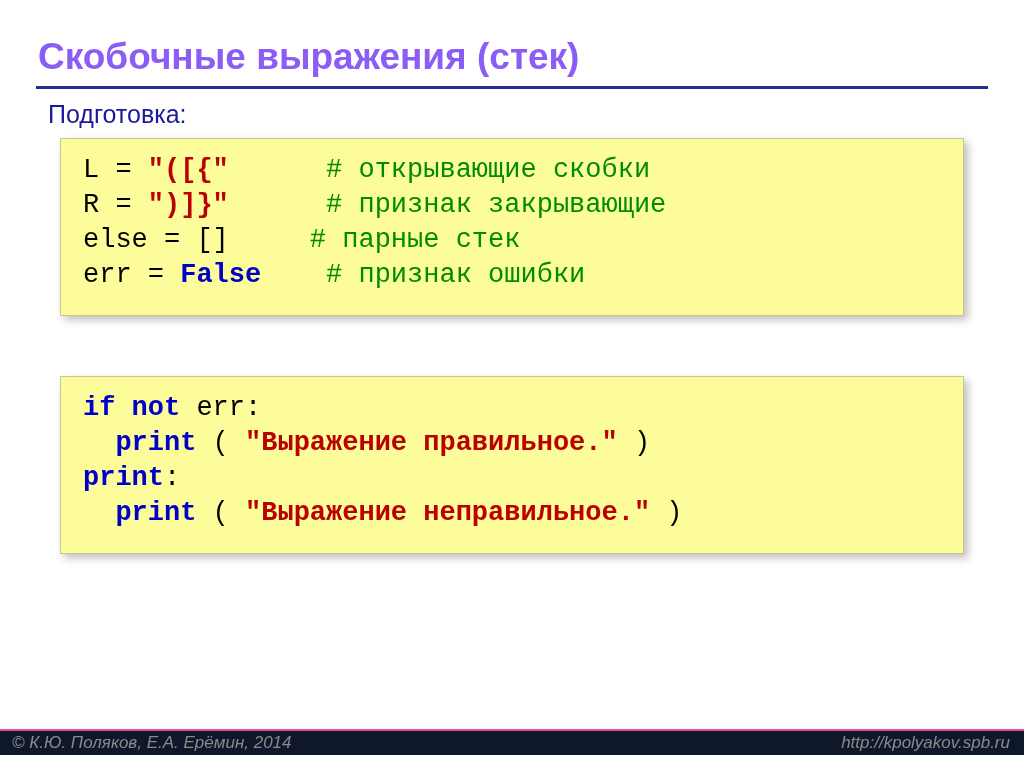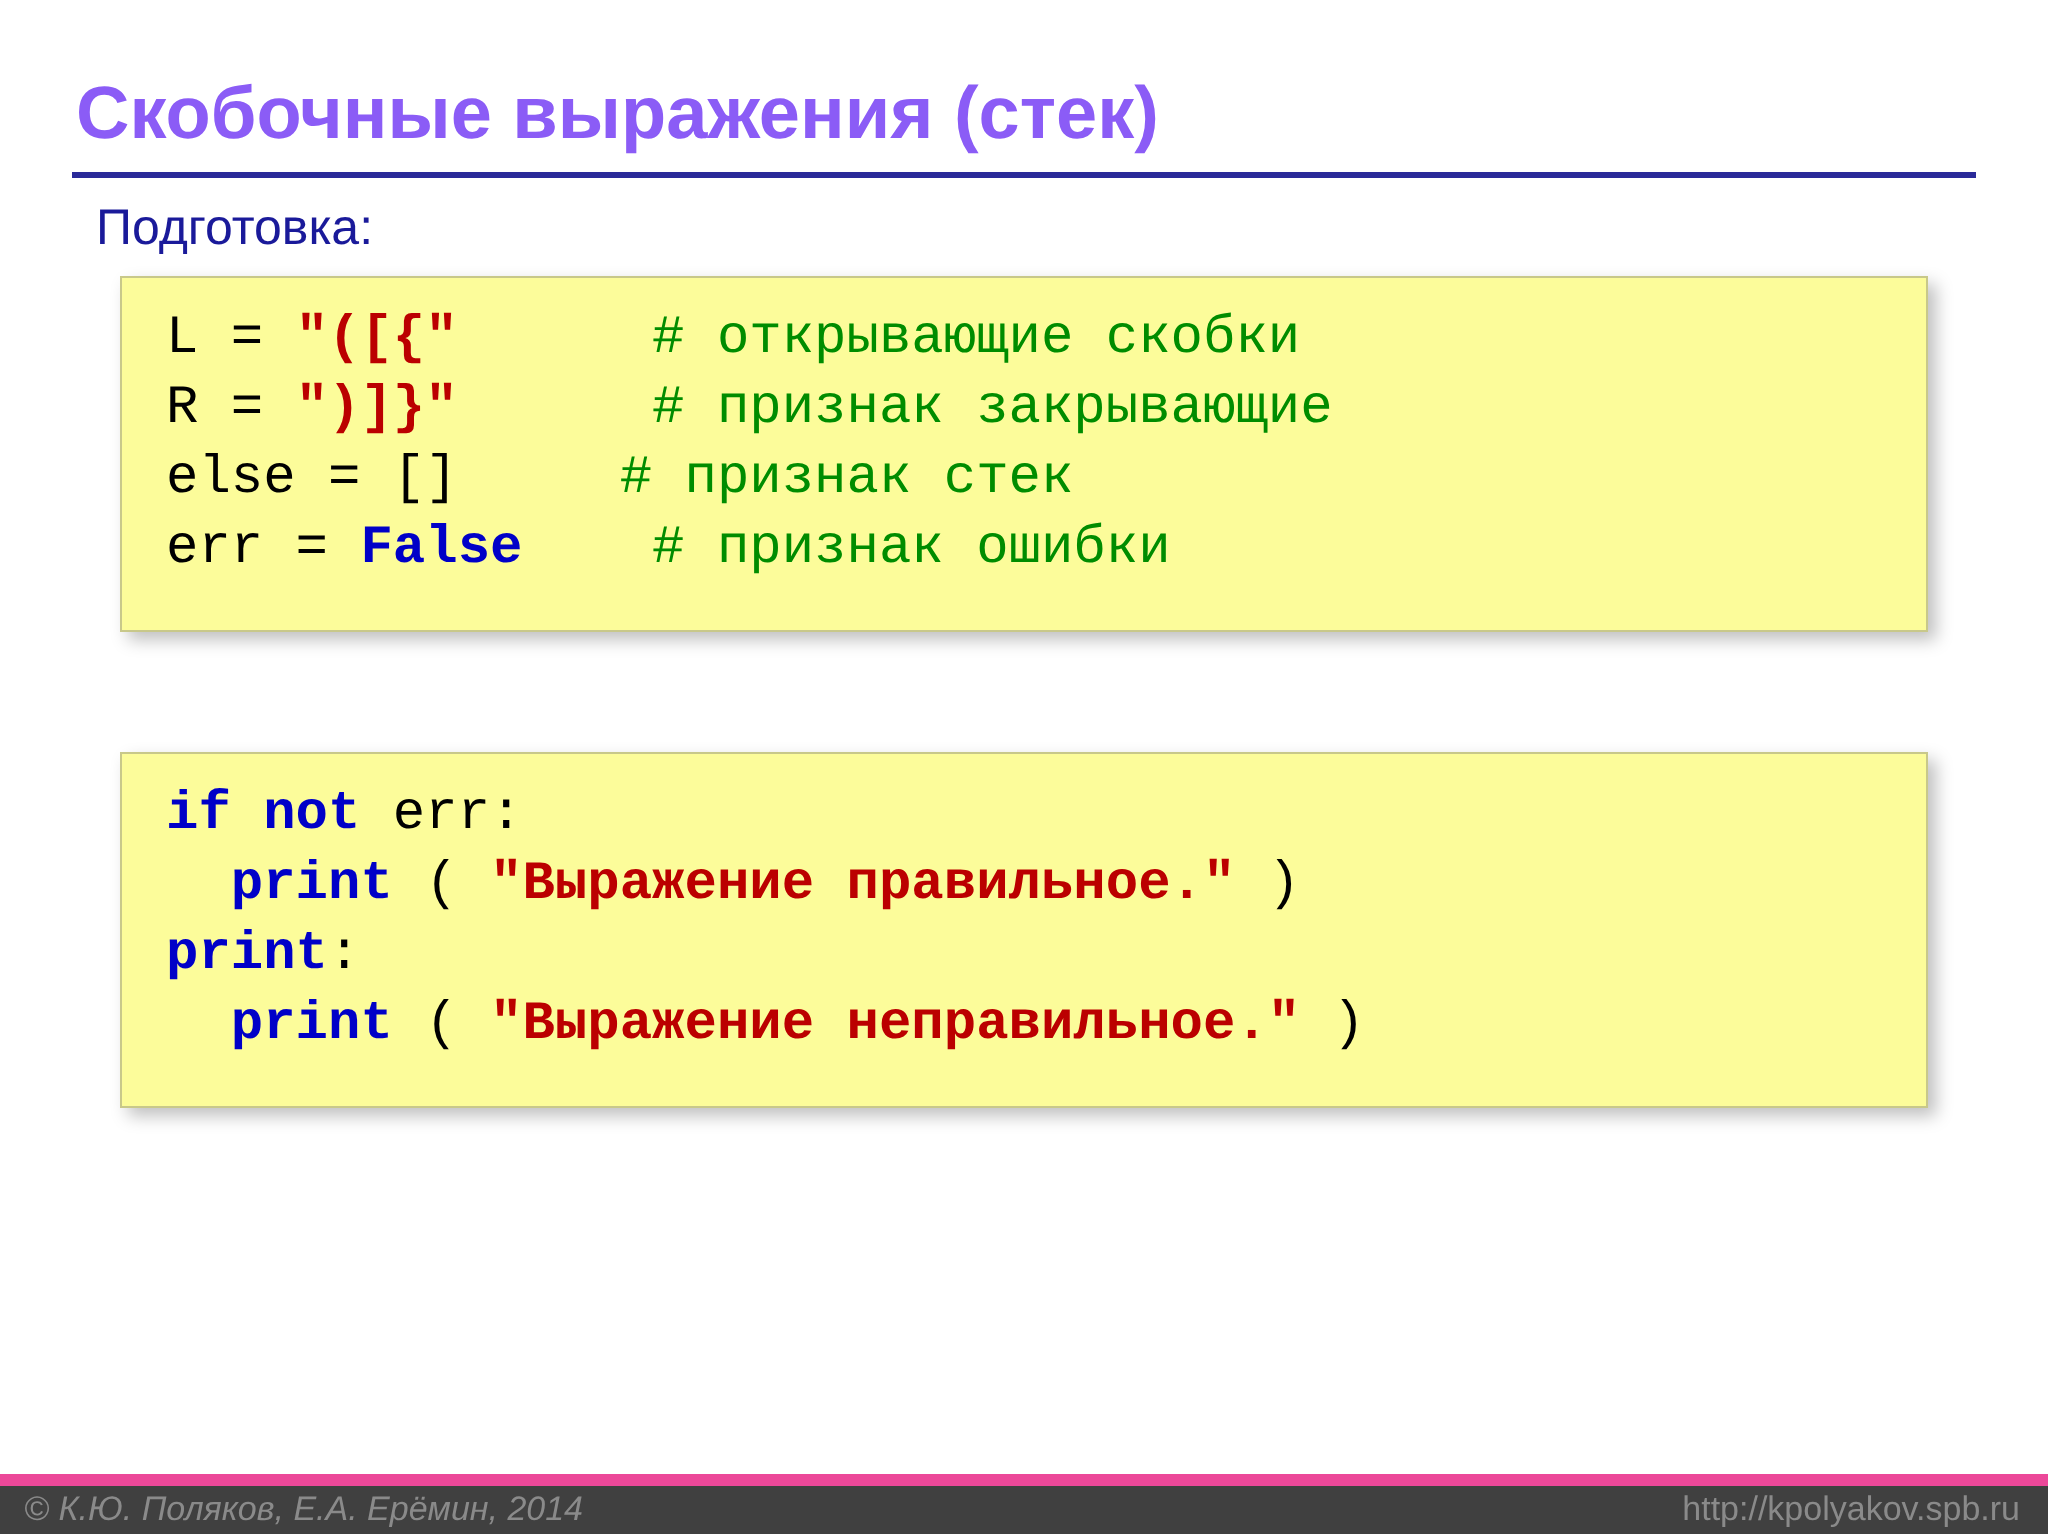--- a/index.html
+++ b/index.html
@@ -13,39 +13,39 @@
   .sub1{position:absolute;left:48px;top:100px}
   .sub2{position:absolute;left:48px;top:338px}
   .codebox{position:absolute;background:#fcfc9a;border:1px solid #c8c88a;box-shadow:4px 4px 8px rgba(0,0,0,.25)}
   .box1{left:60px;top:138px;width:902px;height:176px}
   .box2{left:60px;top:376px;width:902px;height:176px}
   .code{font-family:"Courier New",monospace;font-size:27px;line-height:1.3;padding:14px 22px;white-space:pre;color:#000}
   .kw{color:#0000c8;font-weight:bold}
   .fn{color:#0000c8;font-weight:bold}
   .str{color:#bb0000;font-weight:bold}
   .cmt{color:#008c00}
-  .bottombar{position:absolute;left:0;bottom:0;width:100%;height:24px;background:#404040;border-top:6px solid #ec4899}
+  .bottombar{position:absolute;left:0;bottom:12px;width:100%;height:24px;background:#0f172a;border-top:2px solid #ec4899}
   .bottombar .copy{position:absolute;left:12px;top:2px;font-style:italic;color:#8a8a8a;font-size:17px}
-  .bottombar .url{position:absolute;right:14px;top:2px;color:#8a8a8a;font-size:17px}
+  .bottombar .url{position:absolute;right:14px;top:2px;font-style:italic;color:#8a8a8a;font-size:17px}
 </style>
 </head>
 <body>
 
 <div class="slide">
 
 
   <div class="h1">Скобочные выражения (стек)</div>
   <div class="hr"></div>
 
   <div class="subh sub1">Подготовка:</div>
 
   <div class="codebox box1">
     <div class="code"><span>L</span><span> = </span><span class="str">"([{"</span>      <span class="cmt"># открывающие скобки</span>
 <span>R</span><span> = </span><span class="str">")]}"</span>      <span class="cmt"># признак закрывающие</span>
-<span>else</span><span> = </span><span>[]</span>     <span class="cmt"># признак стек</span>
+<span>else</span><span> = </span><span>[]</span>     <span class="cmt"># парные стек</span>
 <span>err</span><span> = </span><span class="kw">False</span>    <span class="cmt"># признак ошибки</span></div>
   </div>
 
 
   <div class="codebox box2">
     <div class="code"><span class="kw">if</span> <span class="kw">not</span><span> err:</span>
   <span class="fn">print</span><span> ( </span><span class="str">"Выражение правильное."</span><span> )</span>
 <span class="kw">print</span><span>:</span>
   <span class="fn">print</span><span> ( </span><span class="str">"Выражение неправильное."</span><span> )</span></div>
   </div>

